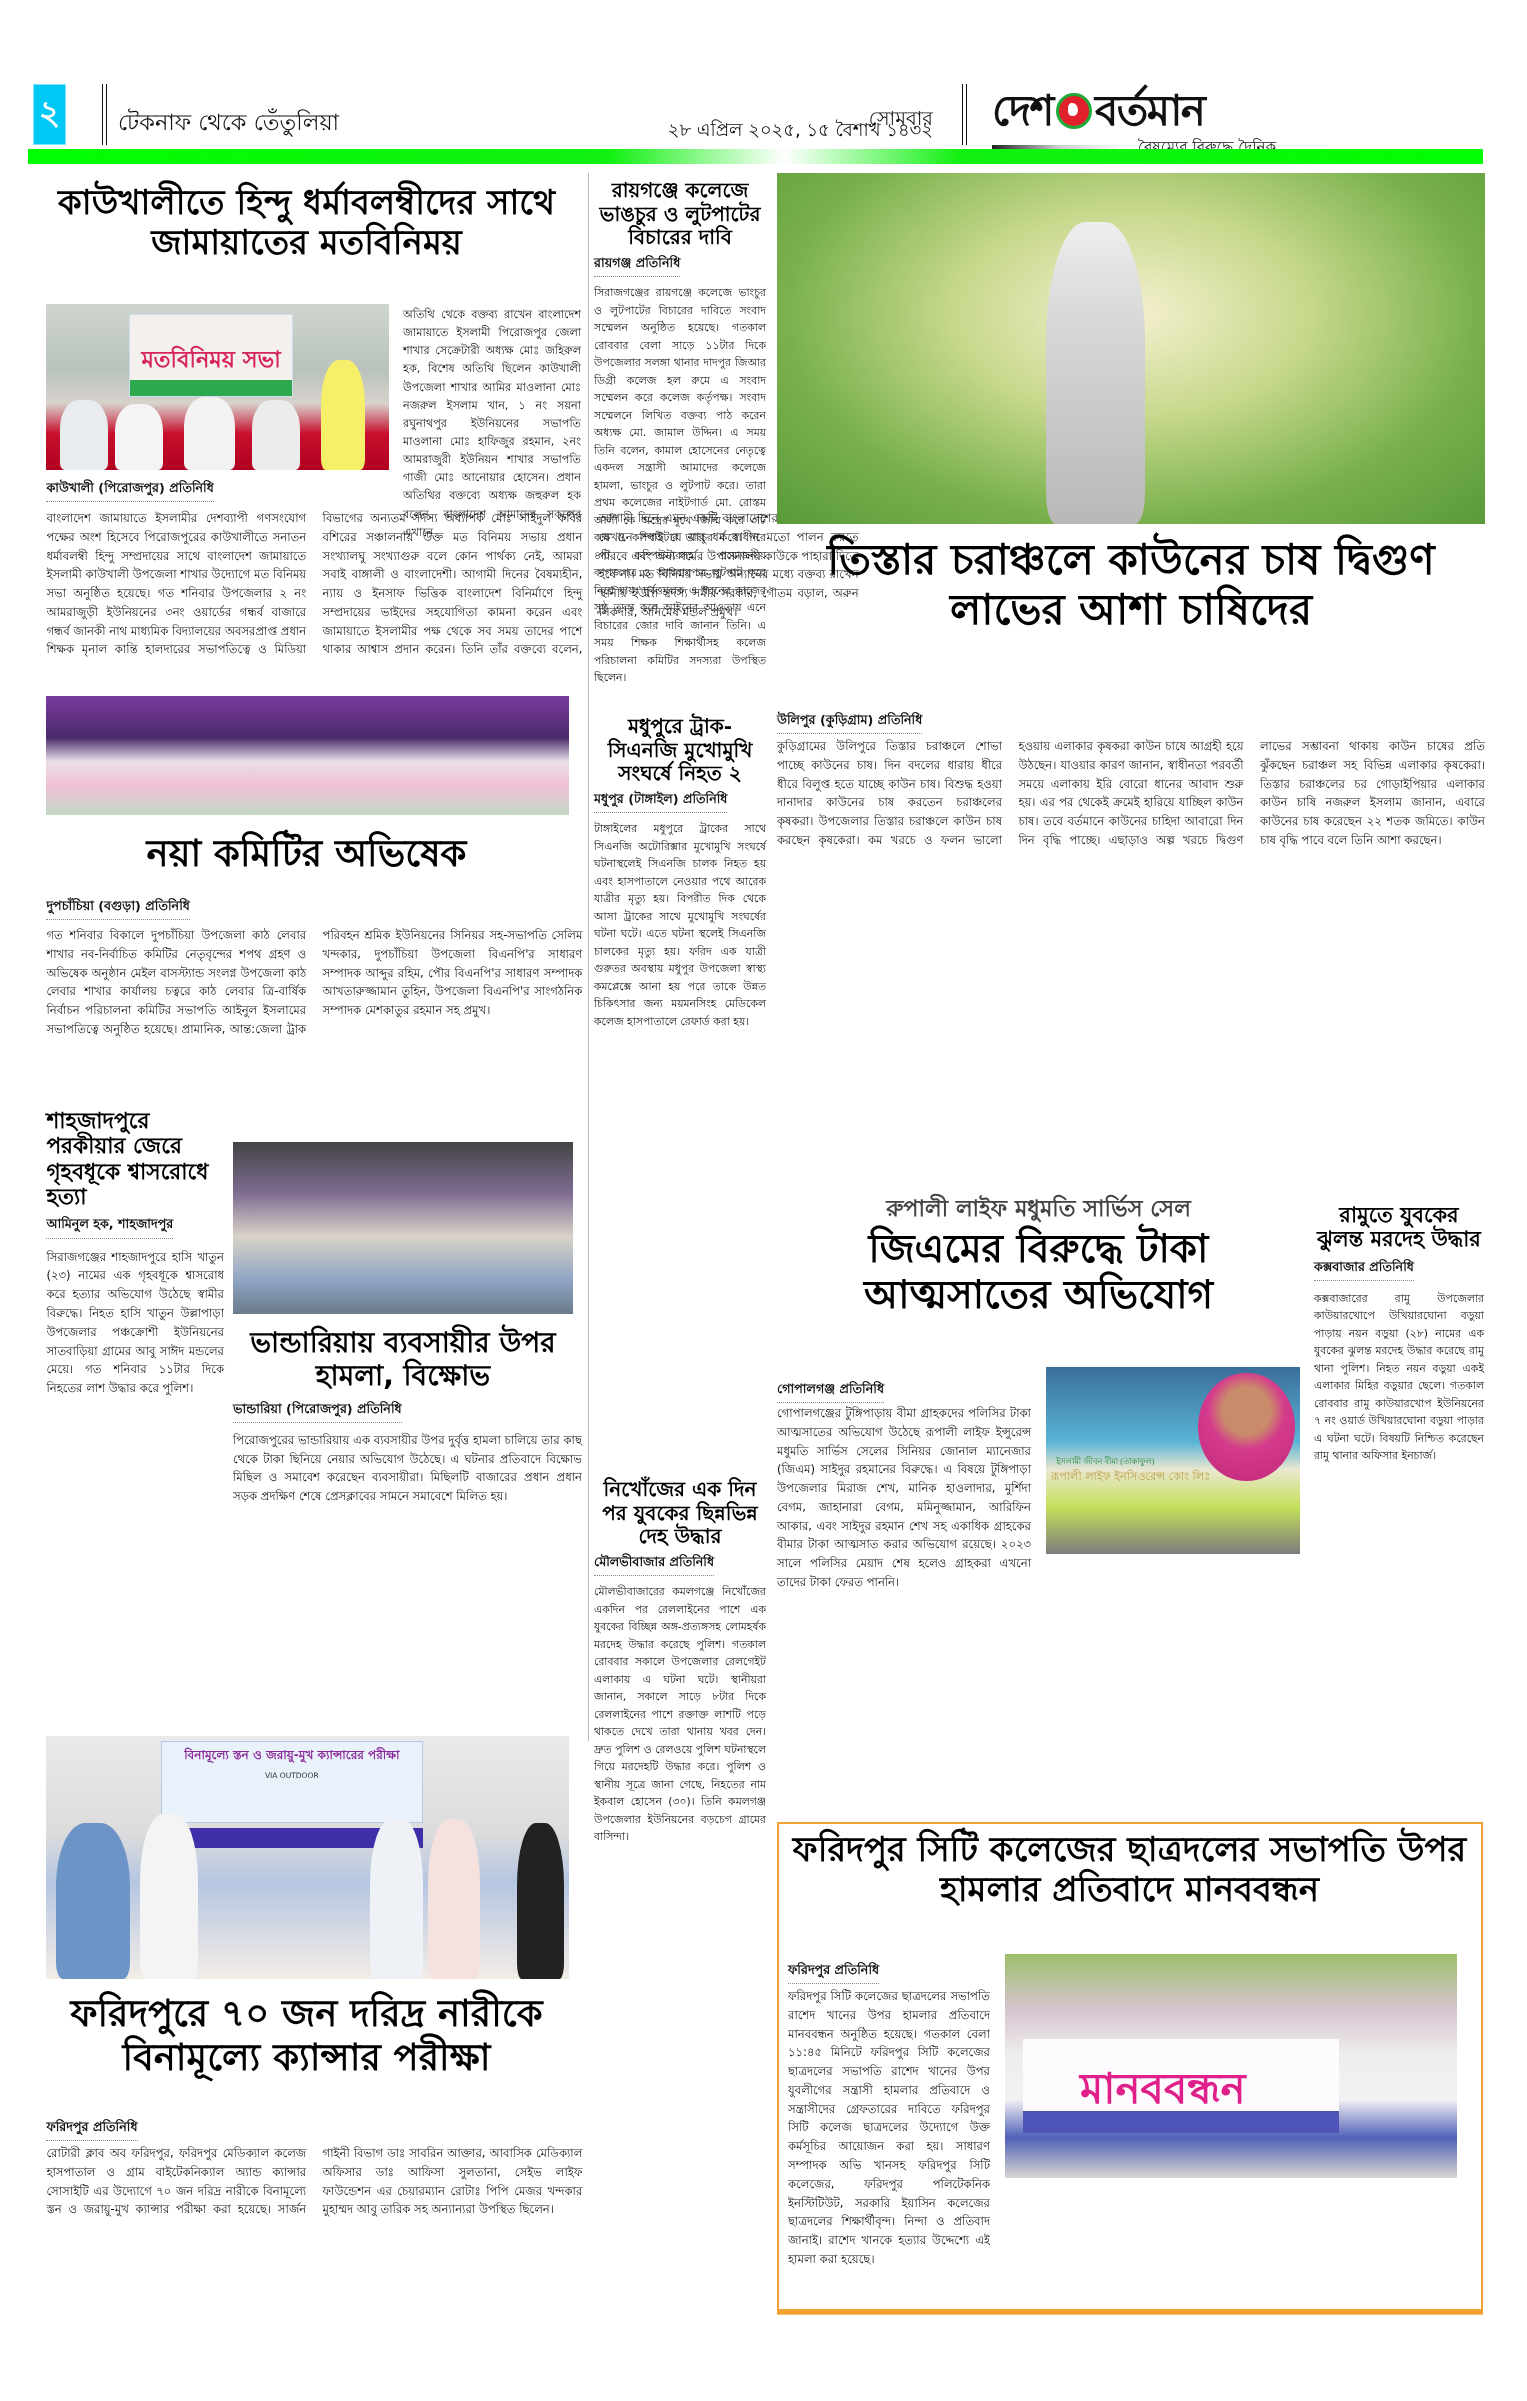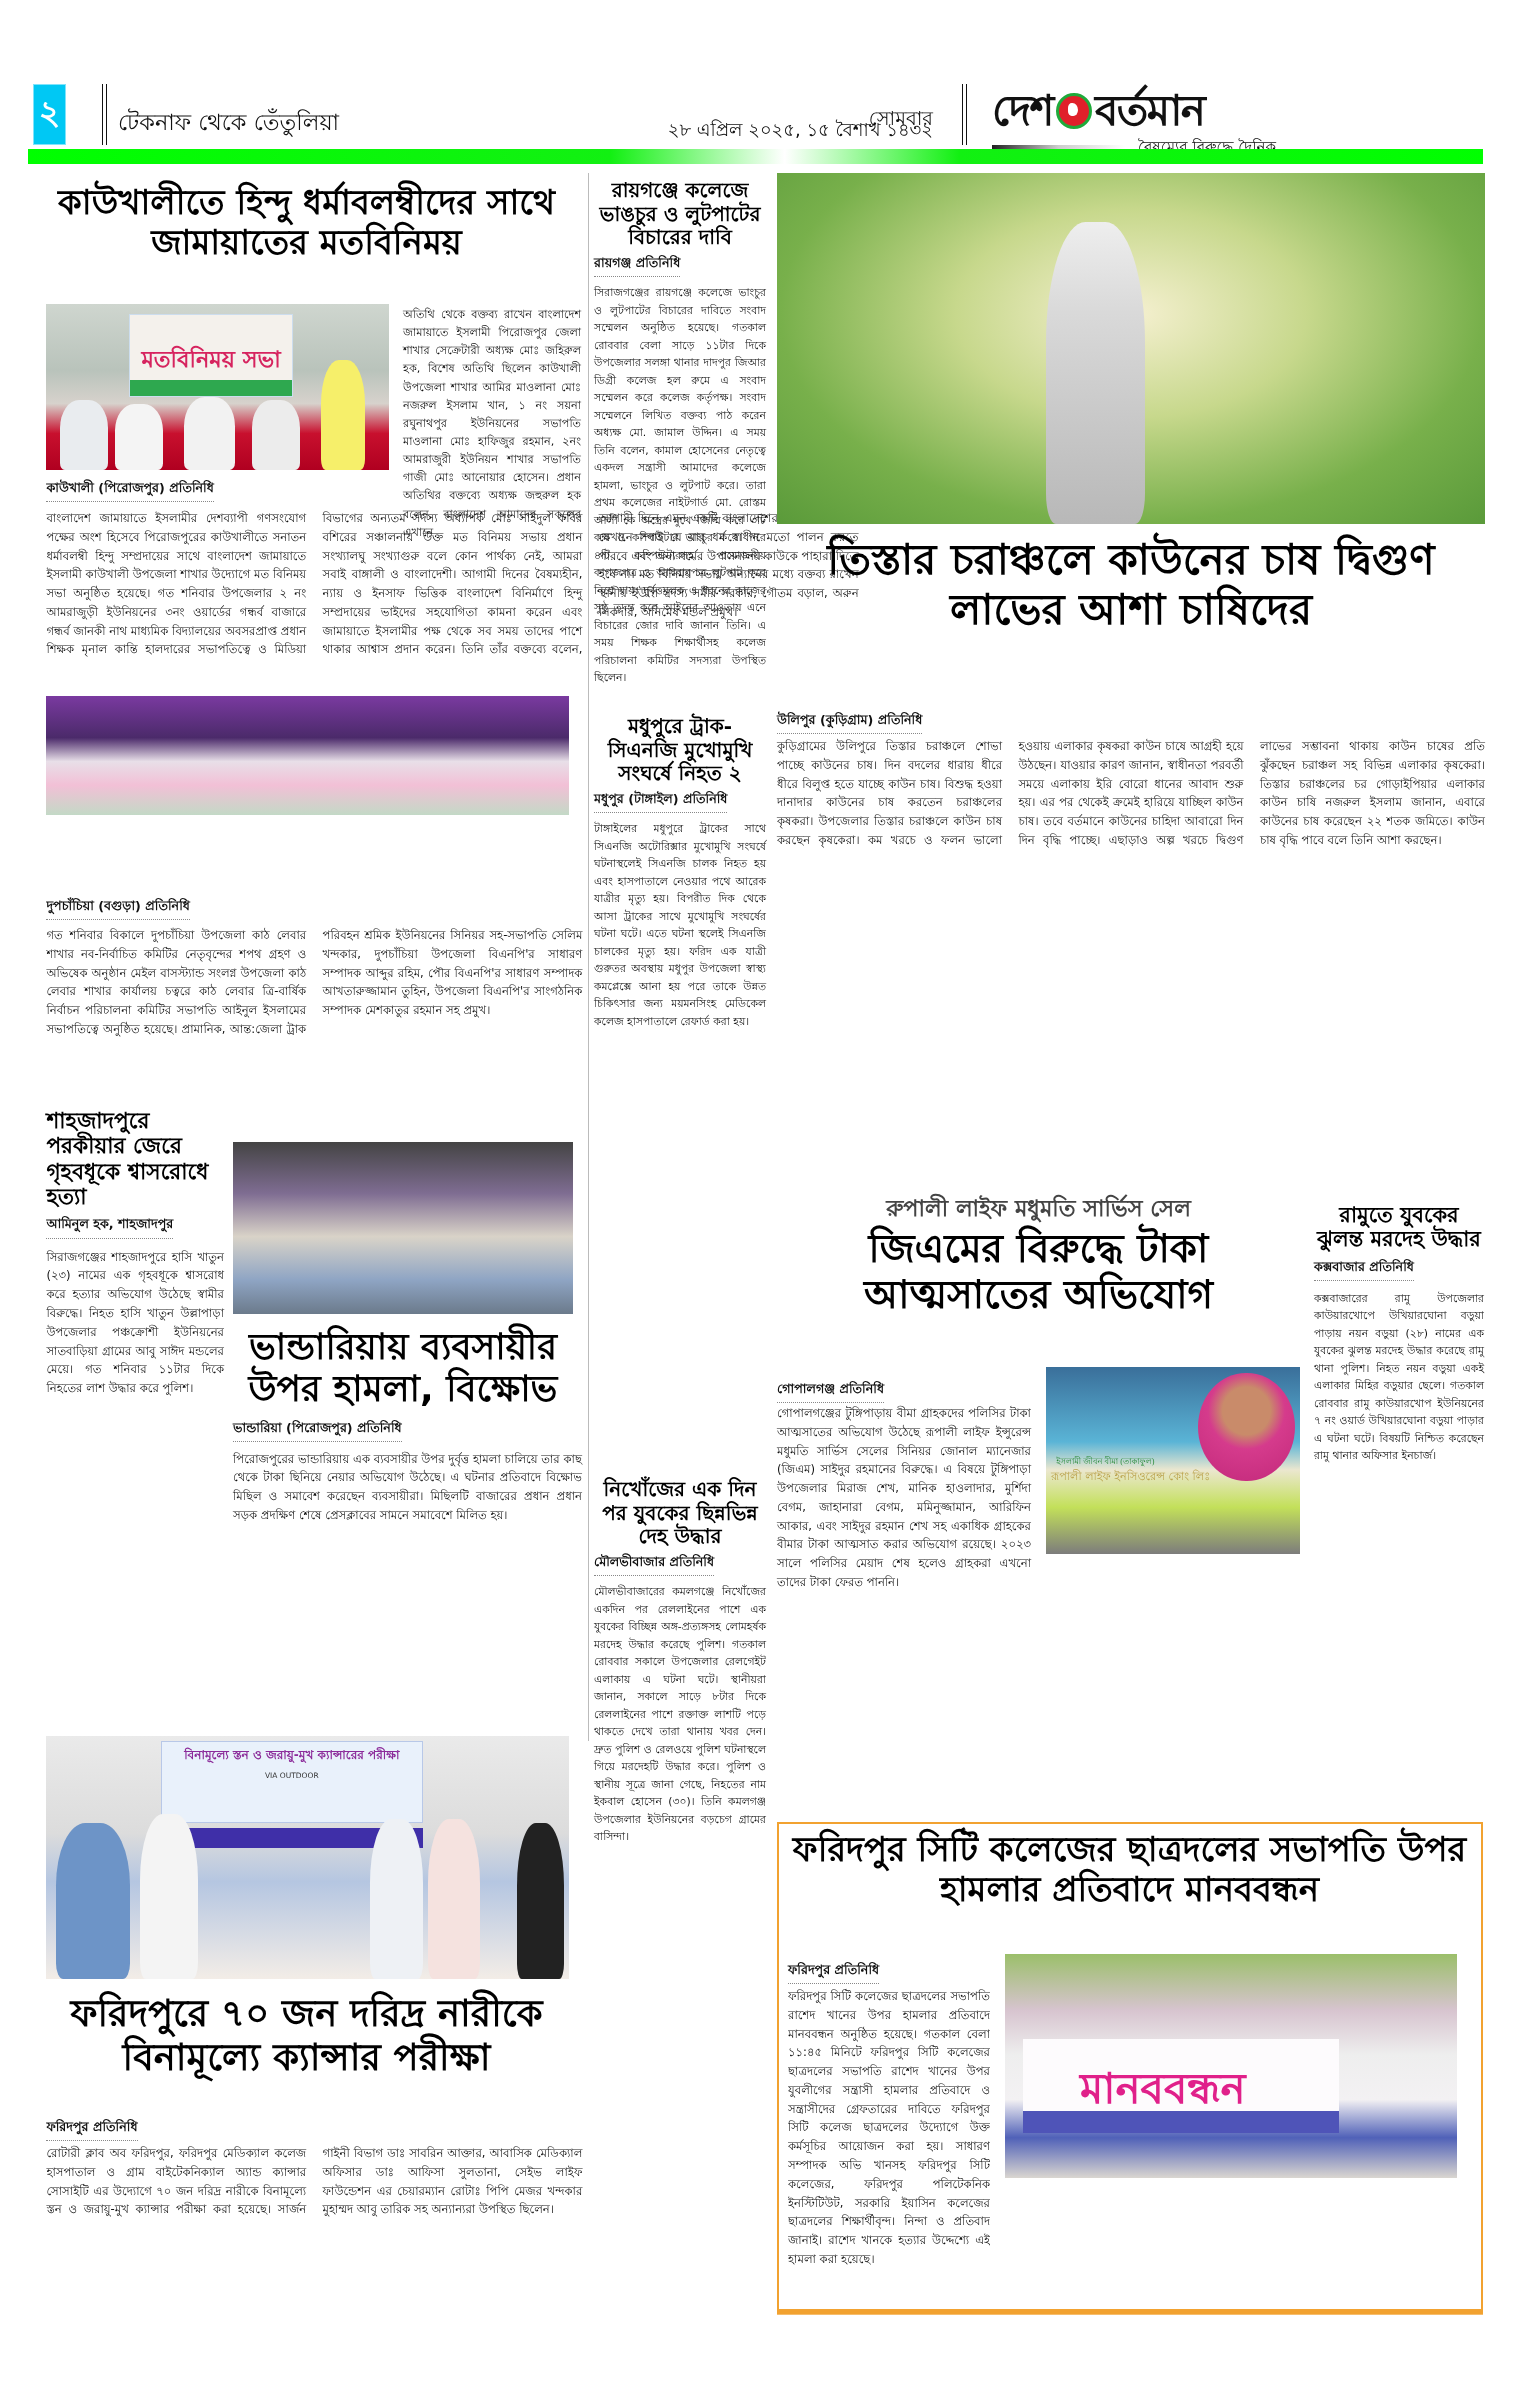--- a/index.html
+++ b/index.html
@@ -84,33 +84,34 @@
     <div class="ph-person" style="left:80%;top:34%;width:13%;height:66%;background:#f6ef6a;"></div>
   </div>
   <p class="body-text" style="position:absolute;left:373px;top:133px;width:178px;font-size:11.2px;">অতিথি থেকে বক্তব্য রাখেন বাংলাদেশ জামায়াতে ইসলামী পিরোজপুর জেলা শাখার সেক্রেটারী অধ্যক্ষ মোঃ জহিরুল হক, বিশেষ অতিথি ছিলেন কাউখালী উপজেলা শাখার আমির মাওলানা মোঃ নজরুল ইসলাম খান, ১ নং সয়না রঘুনাথপুর ইউনিয়নের সভাপতি মাওলানা মোঃ হাফিজুর রহমান, ২নং আমরাজুরী ইউনিয়ন শাখার সভাপতি গাজী মোঃ আনোয়ার হোসেন। প্রধান অতিথির বক্তব্যে অধ্যক্ষ জহুরুল হক বলেন, বাংলাদেশ আমাদের সকলের এখানে</p>
   <div style="position:absolute;left:16.4px;top:305px;"><span class="byline">কাউখালী (পিরোজপুর) প্রতিনিধি</span></div>
   <p class="body-text col2" style="position:absolute;left:16.4px;top:336px;width:536px;height:164px;">বাংলাদেশ জামায়াতে ইসলামীর দেশব্যাপী গণসংযোগ পক্ষের অংশ হিসেবে পিরোজপুরের কাউখালীতে সনাতন ধর্মাবলম্বী হিন্দু সম্প্রদায়ের সাথে বাংলাদেশ জামায়াতে ইসলামী কাউখালী উপজেলা শাখার উদ্যোগে মত বিনিময় সভা অনুষ্ঠিত হয়েছে। গত শনিবার উপজেলার ২ নং আমরাজুড়ী ইউনিয়নের ৩নং ওয়ার্ডের গন্ধর্ব বাজারে গন্ধর্ব জানকী নাথ মাধ্যমিক বিদ্যালয়ের অবসরপ্রাপ্ত প্রধান শিক্ষক মৃনাল কান্তি হালদারের সভাপতিত্বে ও মিডিয়া বিভাগের অন্যতম সদস্য অধ্যাপক মোঃ সাইদুল কবির বশিরের সঞ্চালনায় উক্ত মত বিনিময় সভায় প্রধান সংখ্যালঘু সংখ্যাগুরু বলে কোন পার্থক্য নেই, আমরা সবাই বাঙ্গালী ও বাংলাদেশী। আগামী দিনের বৈষম্যহীন, ন্যায় ও ইনসাফ ভিত্তিক বাংলাদেশ বিনির্মাণে হিন্দু সম্প্রদায়ের ভাইদের সহযোগিতা কামনা করেন এবং জামায়াতে ইসলামীর পক্ষ থেকে সব সময় তাদের পাশে থাকার আশ্বাস প্রদান করেন। তিনি তাঁর বক্তব্যে বলেন, আগামী দিনে এমন একটি বাংলাদেশের স্বপ্ন আমরা দেখি যেখানে সবাই যে যার ধর্ম স্বাধীন মতো পালন করতে পারবে এবং অন্য ধর্মের উপাসনালয় কাউকে পাহারা দিতে হবে না। মত বিনিময় সভায় অন্যানের মধ্যে বক্তব্য রাখেন স্থানীয় ইউপি সদস্য সমীর সরকার, গৌতম বড়াল, অরুন সিকদার, অনিমেষ মন্ডল প্রমুখ।</p>
 </article>
 
 <div class="photo ph-crowd1" style="left:46px;top:696px;width:523px;height:119px;"></div>
 
 <article class="block" style="left:30px;top:821px;width:553px;height:329px;">
+  <h1 class="headline" style="font-size:37px;padding-top:10.5px;">নয়া কমিটির অভিষেক</h1>
   <div style="position:absolute;left:16.4px;top:75px;"><span class="byline">দুপচাঁচিয়া (বগুড়া) প্রতিনিধি</span></div>
   <p class="body-text col2" style="position:absolute;left:16.4px;top:105px;width:536px;height:217px;">গত শনিবার বিকালে দুপচাঁচিয়া উপজেলা কাঠ লেবার শাখার নব-নির্বাচিত কমিটির নেতৃবৃন্দের শপথ গ্রহণ ও অভিষেক অনুষ্ঠান মেইল বাসস্ট্যান্ড সংলগ্ন উপজেলা কাঠ লেবার শাখার কার্যালয় চত্বরে কাঠ লেবার ত্রি-বার্ষিক নির্বাচন পরিচালনা কমিটির সভাপতি আইনুল ইসলামের সভাপতিত্বে অনুষ্ঠিত হয়েছে। প্রামানিক, আন্ত:জেলা ট্রাক পরিবহন শ্রমিক ইউনিয়নের সিনিয়র সহ-সভাপতি সেলিম খন্দকার, দুপচাঁচিয়া উপজেলা বিএনপি'র সাধারণ সম্পাদক আব্দুর রহিম, পৌর বিএনপি'র সাধারণ সম্পাদক আখতারুজ্জামান তুহিন, উপজেলা বিএনপি'র সাংগঠনিক সম্পাদক মেশকাতুর রহমান সহ প্রমুখ।</p>
 </article>
 
 <article class="block" style="left:30px;top:1100px;width:194px;height:493px;">
   <h2 class="headline" style="font-size:21.7px;text-align:left;padding:7.5px 0 4.5px 16.4px;">শাহজাদপুরে পরকীয়ার জেরে গৃহবধূকে শ্বাসরোধে হত্যা</h2>
   <div style="padding-left:16.4px;"><span class="byline">আমিনুল হক, শাহজাদপুর</span></div>
   <p class="body-text" style="padding:9px 0 0 16.4px;">সিরাজগঞ্জের শাহজাদপুরে হাসি খাতুন (২৩) নামের এক গৃহবধূকে শ্বাসরোধ করে হত্যার অভিযোগ উঠেছে স্বামীর বিরুদ্ধে। নিহত হাসি খাতুন উল্লাপাড়া উপজেলার পঞ্চক্রোশী ইউনিয়নের সাতবাড়িয়া গ্রামের আবু সাঈদ মন্ডলের মেয়ে। গত শনিবার ১১টার দিকে নিহতের লাশ উদ্ধার করে পুলিশ।</p>
 </article>
 <div class="photo ph-street" style="left:233px;top:1142px;width:340px;height:172px;"></div>
 
 <article class="block" style="left:224px;top:1318px;width:358px;height:388px;">
-  <h2 class="headline" style="font-size:36px;padding-top:7.5px;">ভান্ডারিয়ায় ব্যবসায়ীর উপর হামলা, বিক্ষোভ</h2>
+  <h2 class="headline" style="font-size:28px;padding-top:7.5px;">ভান্ডারিয়ায় ব্যবসায়ীর উপর হামলা, বিক্ষোভ</h2>
   <div style="padding:7.5px 0 0 9px;"><span class="byline">ভান্ডারিয়া (পিরোজপুর) প্রতিনিধি</span></div>
   <p class="body-text" style="padding:7.5px 0 0 9px;">পিরোজপুরের ভান্ডারিয়ায় এক ব্যবসায়ীর উপর দুর্বৃত্ত হামলা চালিয়ে তার কাছ থেকে টাকা ছিনিয়ে নেয়ার অভিযোগ উঠেছে। এ ঘটনার প্রতিবাদে বিক্ষোভ মিছিল ও সমাবেশ করেছেন ব্যবসায়ীরা। মিছিলটি বাজারের প্রধান প্রধান সড়ক প্রদক্ষিণ শেষে প্রেসক্লাবের সামনে সমাবেশে মিলিত হয়।</p>
 </article>
 
 <div class="divider-v" style="left:588px;top:173px;height:1568px;"></div>
 <article class="block" style="left:594px;top:173px;width:172px;height:523px;">
   <h2 class="headline" style="font-size:20px;padding-top:6px;">রায়গঞ্জে কলেজে ভাঙচুর ও লুটপাটের বিচারের দাবি</h2>
   <div style="padding-top:3px;"><span class="byline">রায়গঞ্জ প্রতিনিধি</span></div>
   <p class="body-text" style="font-size:10.8px;padding-top:7.5px;">সিরাজগঞ্জের রায়গঞ্জে কলেজে ভাংচুর ও লুটপাটের বিচারের দাবিতে সংবাদ সম্মেলন অনুষ্ঠিত হয়েছে। গতকাল রোববার বেলা সাড়ে ১১টার দিকে উপজেলার সলঙ্গা থানার দাদপুর জিআর ডিগ্রী কলেজ হল রুমে এ সংবাদ সম্মেলন করে কলেজ কর্তৃপক্ষ। সংবাদ সম্মেলনে লিখিত বক্তব্য পাঠ করেন অধ্যক্ষ মো. জামাল উদ্দিন। এ সময় তিনি বলেন, কামাল হোসেনের নেতৃত্বে একদল সন্ত্রাসী আমাদের কলেজে হামলা, ভাংচুর ও লুটপাট করে। তারা প্রথম কলেজের নাইটগার্ড মো. রোস্তম আলী কে অস্ত্রের মুখে জিম্মি করে ৩টি কক্ষ ও কম্পিউটার ভাংচুর করে। পরে ৪টি কম্পিউটারসহ প্রয়োজনীয় কাগজপত্র ও আসবাবপত্র লুটপাট করে নিয়ে যায়। দুর্বৃত্তমূলক এ ধরনের কাজের সুষ্ঠু তদন্ত করে আইনের আওতায় এনে বিচারের জোর দাবি জানান তিনি। এ সময় শিক্ষক শিক্ষার্থীসহ কলেজ পরিচালনা কমিটির সদস্যরা উপস্থিত ছিলেন।</p>
 </article>

